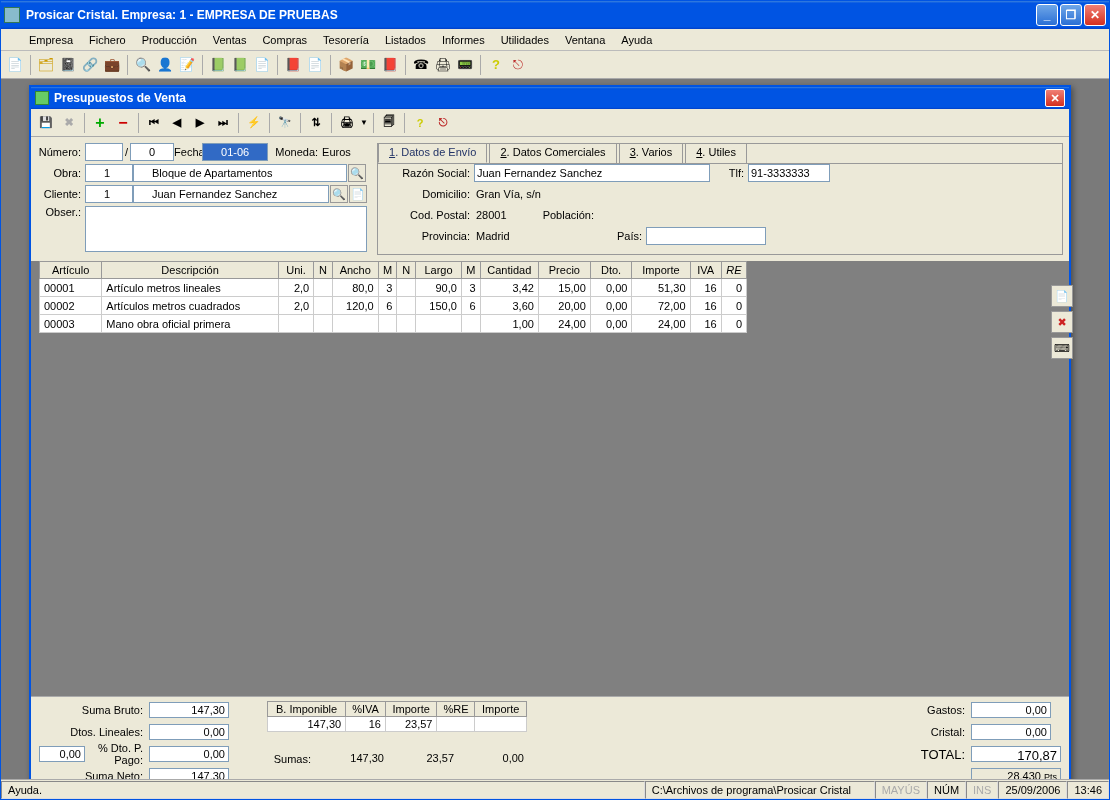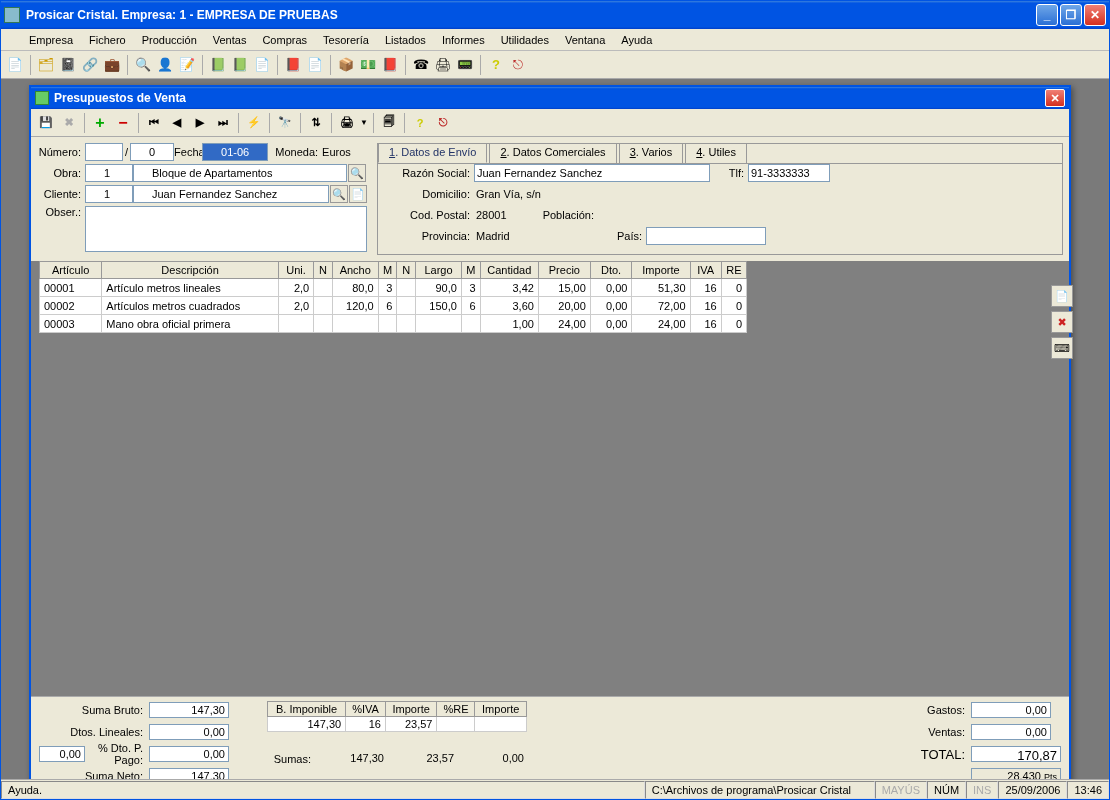--- a/index.html
+++ b/index.html
@@ -262,21 +262,21 @@
                 <th style="width: 44px;">Ancho</th>
                 <th style="width: 18px;">M</th>
                 <th style="width: 18px;">N</th>
                 <th style="width: 44px;">Largo</th>
                 <th style="width: 18px;">M</th>
                 <th style="width: 56px;">Cantidad</th>
                 <th style="width: 50px;">Precio</th>
                 <th style="width: 40px;">Dto.</th>
                 <th style="width: 56px;">Importe</th>
                 <th style="width: 30px;">IVA</th>
-                <th style="width: 24px;">RE</th>
+                <th style="width: 24px; font-style: italic;">RE</th>
               </tr>
           </thead>
           <tbody id="grid-body">
               <tr>
                 <td>00001</td>
                 <td>Artículo metros lineales</td>
                 <td class="r">2,0</td>
                 <td></td>
                 <td class="r">80,0</td>
                 <td class="r">3</td>
@@ -383,21 +383,21 @@
             <div class="val" style="width:70px;border:none;background:transparent">0,00</div>
           </div>
         </div>
 
         <div class="totals-col" style="margin-left:auto">
           <div class="trow">
               <label>Gastos:</label>
               <div class="val">0,00</div>
             </div>
           <div class="trow">
-              <label>Ventas:</label>
+              <label>Cristal:</label>
               <div class="val">0,00</div>
             </div>
           <div class="trow">
               <label class="total-label">TOTAL:</label>
               <div class="val" style="font-size:13px;width:90px">170,87</div>
             </div>
           <div class="trow">
               <label></label>
               <div style="width:90px;text-align:right;border:1px solid #7f9db9;background:#ece9d8;padding:1px 3px"><span>28.430</span> <span style="font-size:9px">Pts</span></div>
             </div>

